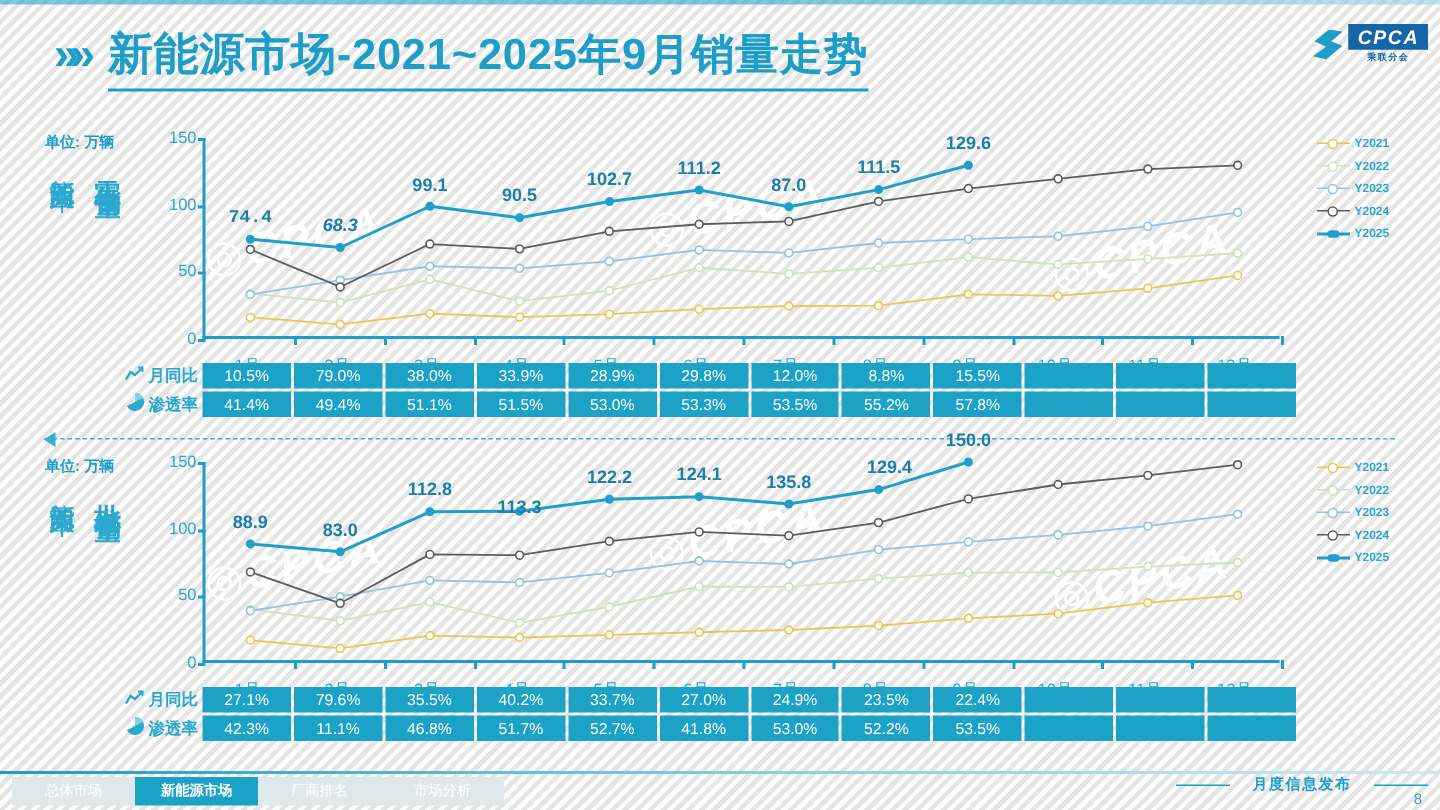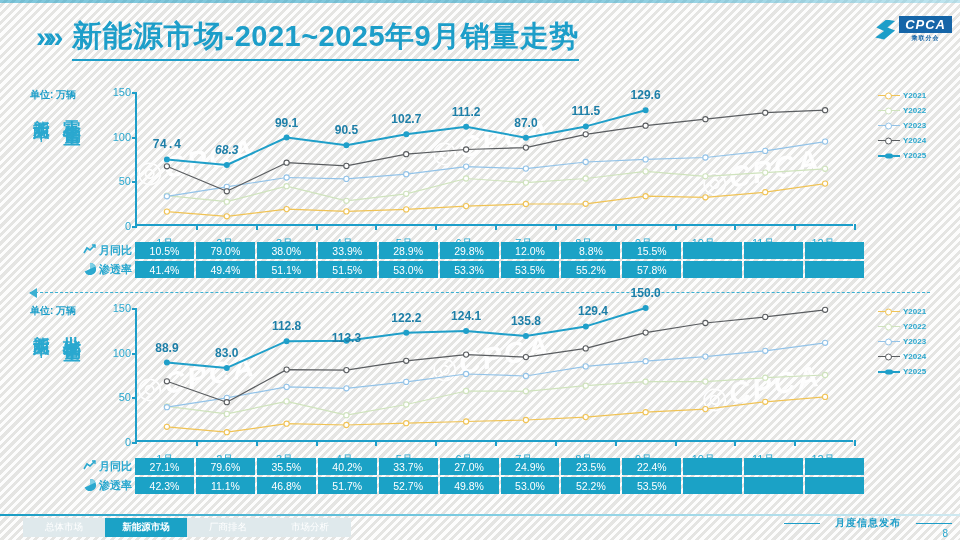--- a/index.html
+++ b/index.html
@@ -122,21 +122,21 @@
     width: 0; height: 0; border-top: 5px solid transparent;
     border-bottom: 5px solid transparent; border-right: 8px solid #3bb0d2;
   }
 
   
   #footer { position: absolute; left: 0; bottom: 0; width: 960px; height: 26px; }
   .foot-rule {
     position: absolute; left: 0; top: 0; width: 960px; height: 2px;
     background: linear-gradient(to right, #1a9dc4 0%, #7fcde2 50%, #cfe9f1 100%);
   }
-  .tabs { position: absolute; left: 23px; top: 4px; display: flex; }
+  .tabs { position: absolute; left: 8px; top: 4px; display: flex; }
   .tab {
     min-width: 82px; height: 19px; display: flex; align-items: center; justify-content: center;
     font-size: 9.5px; color: #ffffff; background: #d8e6ea; color:#ffffff;
   }
   .tab.inactive { background: #dfe9ec; color: #ffffff; }
   .tab.active { background: #1ba2c6; color: #fff; font-weight: bold; }
   .foot-right { position: absolute; right: 8px; top: 2px; display: flex; align-items: center; gap: 15px; }
   .foot-dash { width: 36px; height: 1px; background: #1d9ec9; }
   .foot-text { font-size: 10px; color: #1d9ec9; font-weight: bold; letter-spacing: 1px; }
   .pageno { position: absolute; right: 12px; bottom: 1px; font-size: 10px; color: #2aa8cf; }
@@ -552,21 +552,21 @@
                 <path d="M6,6 L6,0 A6,6 0 0,1 11.4,3.4 Z" fill="#7fd0e6"></path>
               </svg></span>
             <span>渗透率</span>
           </div>
           <div class="cells">
             <div class="cell">42.3%</div>
             <div class="cell">11.1%</div>
             <div class="cell">46.8%</div>
             <div class="cell">51.7%</div>
             <div class="cell">52.7%</div>
-            <div class="cell">49.8%</div>
+            <div class="cell">41.8%</div>
             <div class="cell">53.0%</div>
             <div class="cell">52.2%</div>
             <div class="cell">53.5%</div>
             <div class="cell"></div>
             <div class="cell"></div>
             <div class="cell"></div>
           </div>
         </div>
       </div>
     </div>

